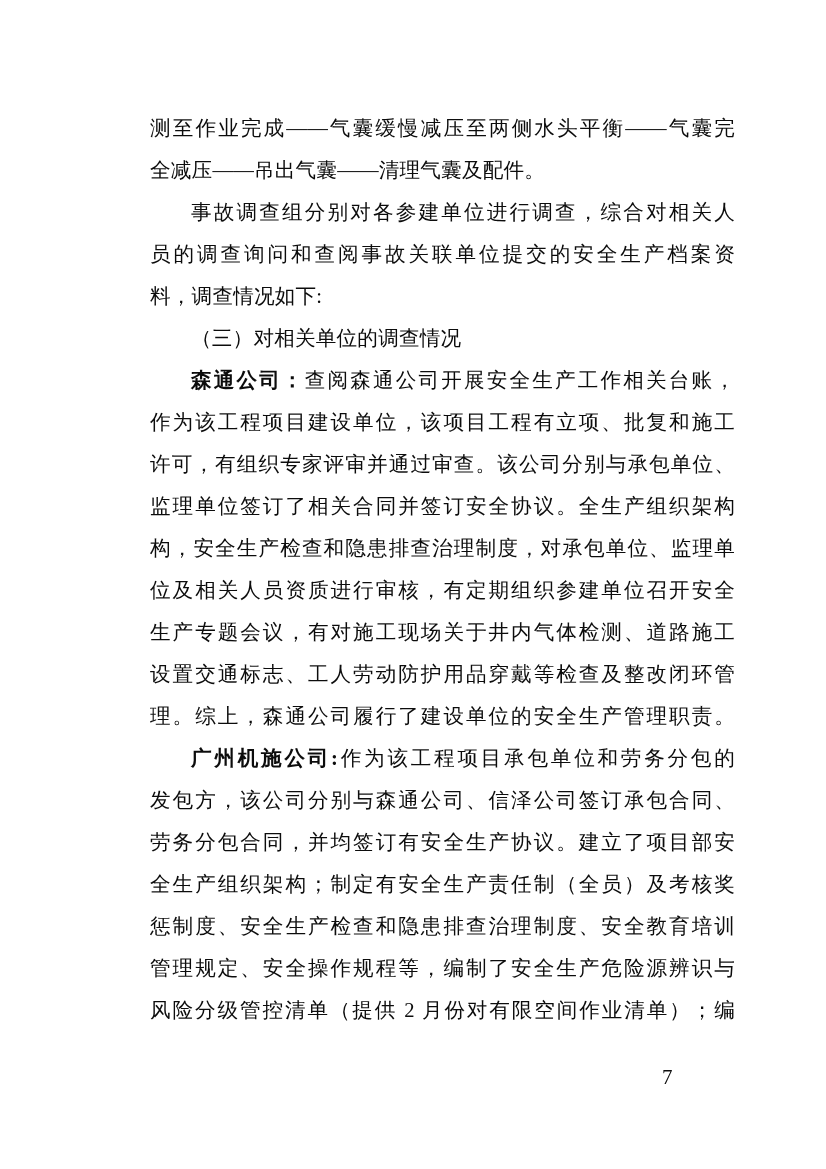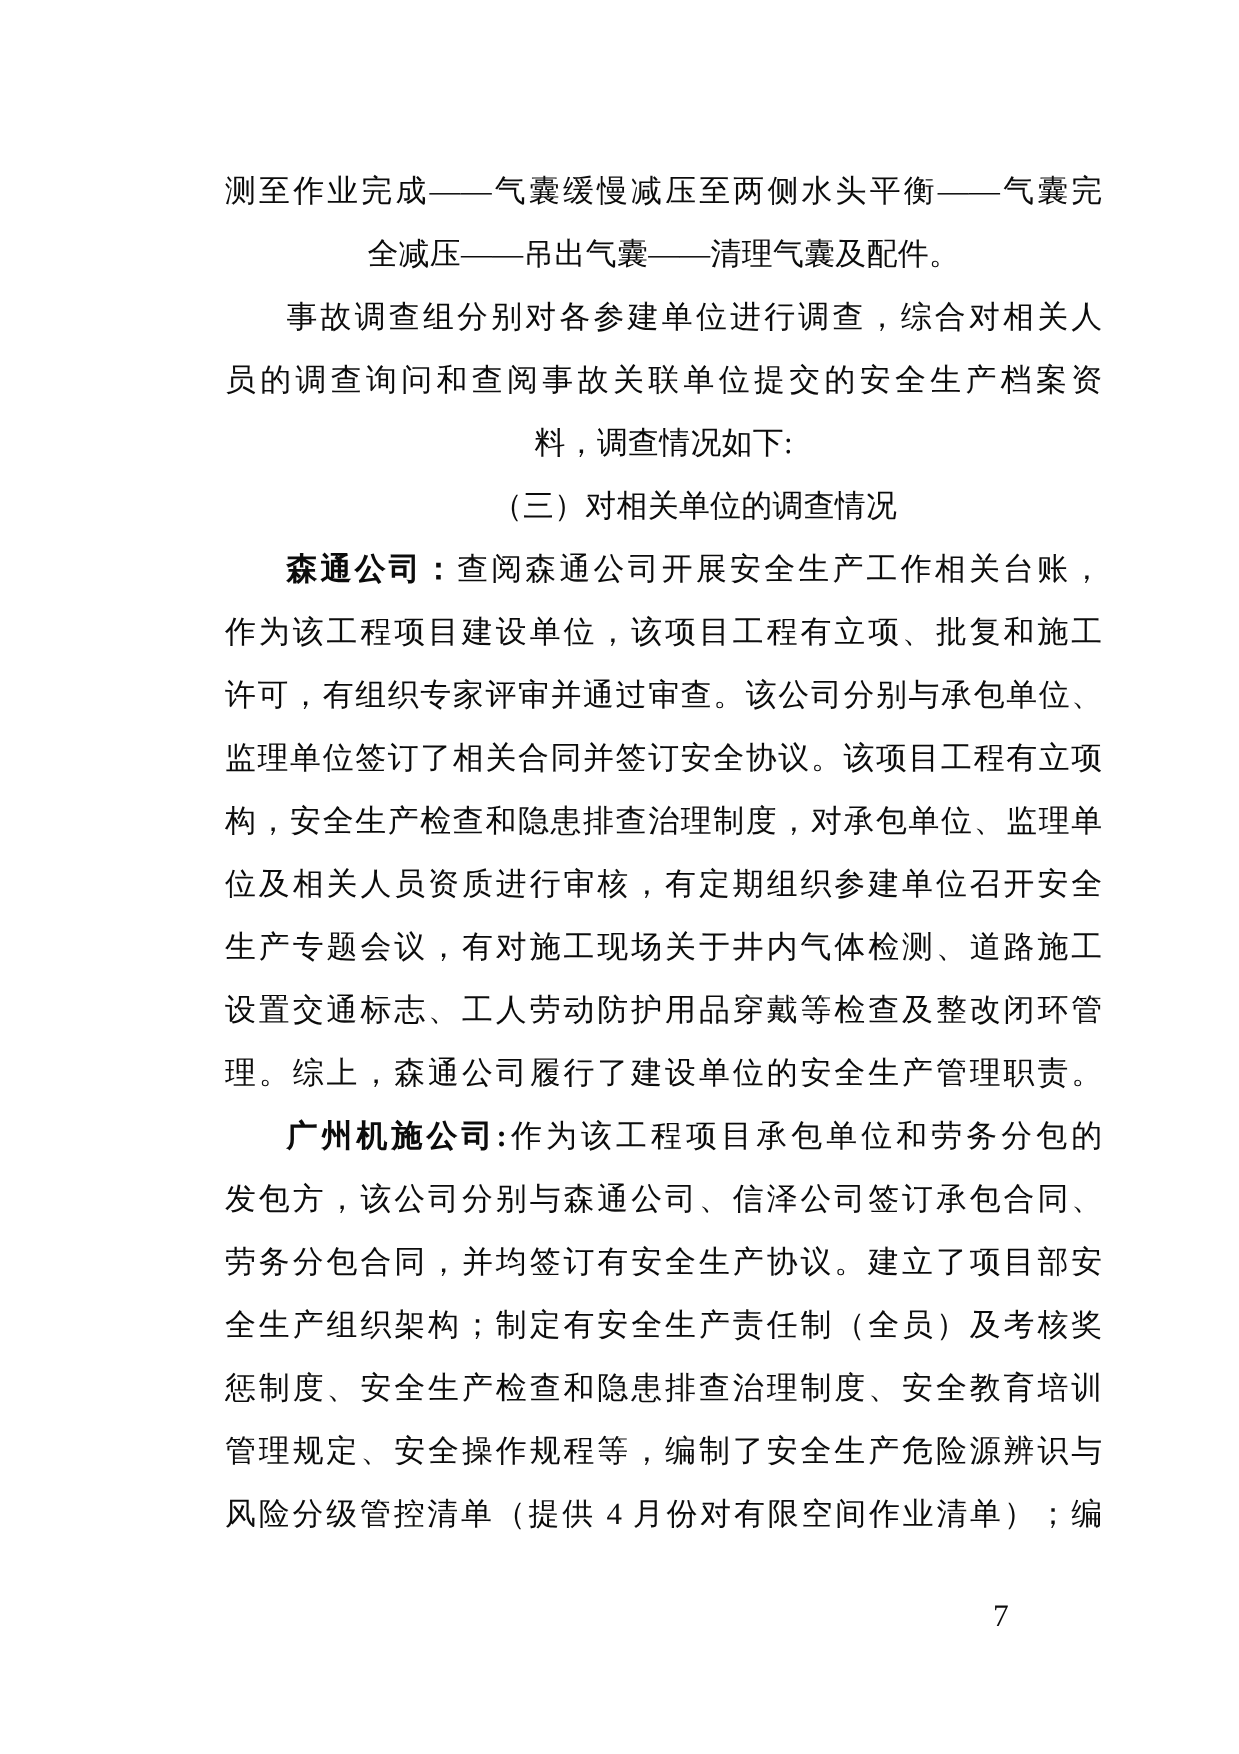--- a/index.html
+++ b/index.html
@@ -20,21 +20,21 @@
     left: 122px; top: 107px;
     width: 585px;
     margin-left: 28px;
   }
   .para { margin: 0; padding: 0; }
   .line {
     height: 42px;
     line-height: 42px;
     font-size: 20.6px;
     overflow: hidden;
-    text-align: center;
+    text-align: left;
     letter-spacing: 0.2px;
   }
   
   .line.j { text-align: justify; }
   .line.j::after {
     content: "";
     display: inline-block;
     width: 100%;
     height: 0;
   }
@@ -66,31 +66,31 @@
         <div class="line j"><span class="reg">员的调查询问和查阅事故关联单位提交的安全生产档案资</span></div>
         <div class="line"><span class="reg">料，调查情况如下:</span></div>
       </div>
       <div class="para">
         <div class="line ind"><span class="reg">（三）对相关单位的调查情况</span></div>
       </div>
       <div class="para">
         <div class="line j ind"><span class="lead">森通公司：</span><span class="reg">查阅森通公司开展安全生产工作相关台账，</span></div>
         <div class="line j"><span class="reg">作为该工程项目建设单位，该项目工程有立项、批复和施工</span></div>
         <div class="line j"><span class="reg">许可，有组织专家评审并通过审查。该公司分别与承包单位、</span></div>
-        <div class="line j"><span class="reg">监理单位签订了相关合同并签订安全协议。该项目工程有立项</span></div>
+        <div class="line j"><span class="reg">监理单位签订了相关合同并签订安全协议。全生产组织架构</span></div>
         <div class="line j"><span class="reg">构，安全生产检查和隐患排查治理制度，对承包单位、监理单</span></div>
         <div class="line j"><span class="reg">位及相关人员资质进行审核，有定期组织参建单位召开安全</span></div>
         <div class="line j"><span class="reg">生产专题会议，有对施工现场关于井内气体检测、道路施工</span></div>
         <div class="line j"><span class="reg">设置交通标志、工人劳动防护用品穿戴等检查及整改闭环管</span></div>
         <div class="line j"><span class="reg">理。综上，森通公司履行了建设单位的安全生产管理职责。</span></div>
       </div>
       <div class="para">
         <div class="line j ind"><span class="lead">广州机施公司:</span><span class="reg">作为该工程项目承包单位和劳务分包的</span></div>
         <div class="line j"><span class="reg">发包方，该公司分别与森通公司、信泽公司签订承包合同、</span></div>
         <div class="line j"><span class="reg">劳务分包合同，并均签订有安全生产协议。建立了项目部安</span></div>
         <div class="line j"><span class="reg">全生产组织架构；制定有安全生产责任制（全员）及考核奖</span></div>
         <div class="line j"><span class="reg">惩制度、安全生产检查和隐患排查治理制度、安全教育培训</span></div>
         <div class="line j"><span class="reg">管理规定、安全操作规程等，编制了安全生产危险源辨识与</span></div>
-        <div class="line j"><span class="reg">风险分级管控清单（提供 4 月份对有限空间作业清单）；编</span></div>
+        <div class="line j"><span class="reg">风险分级管控清单（提供 2 月份对有限空间作业清单）；编</span></div>
       </div>
     </main>
   <div class="pagenum">7</div>
 </div>
 
 </body></html>

